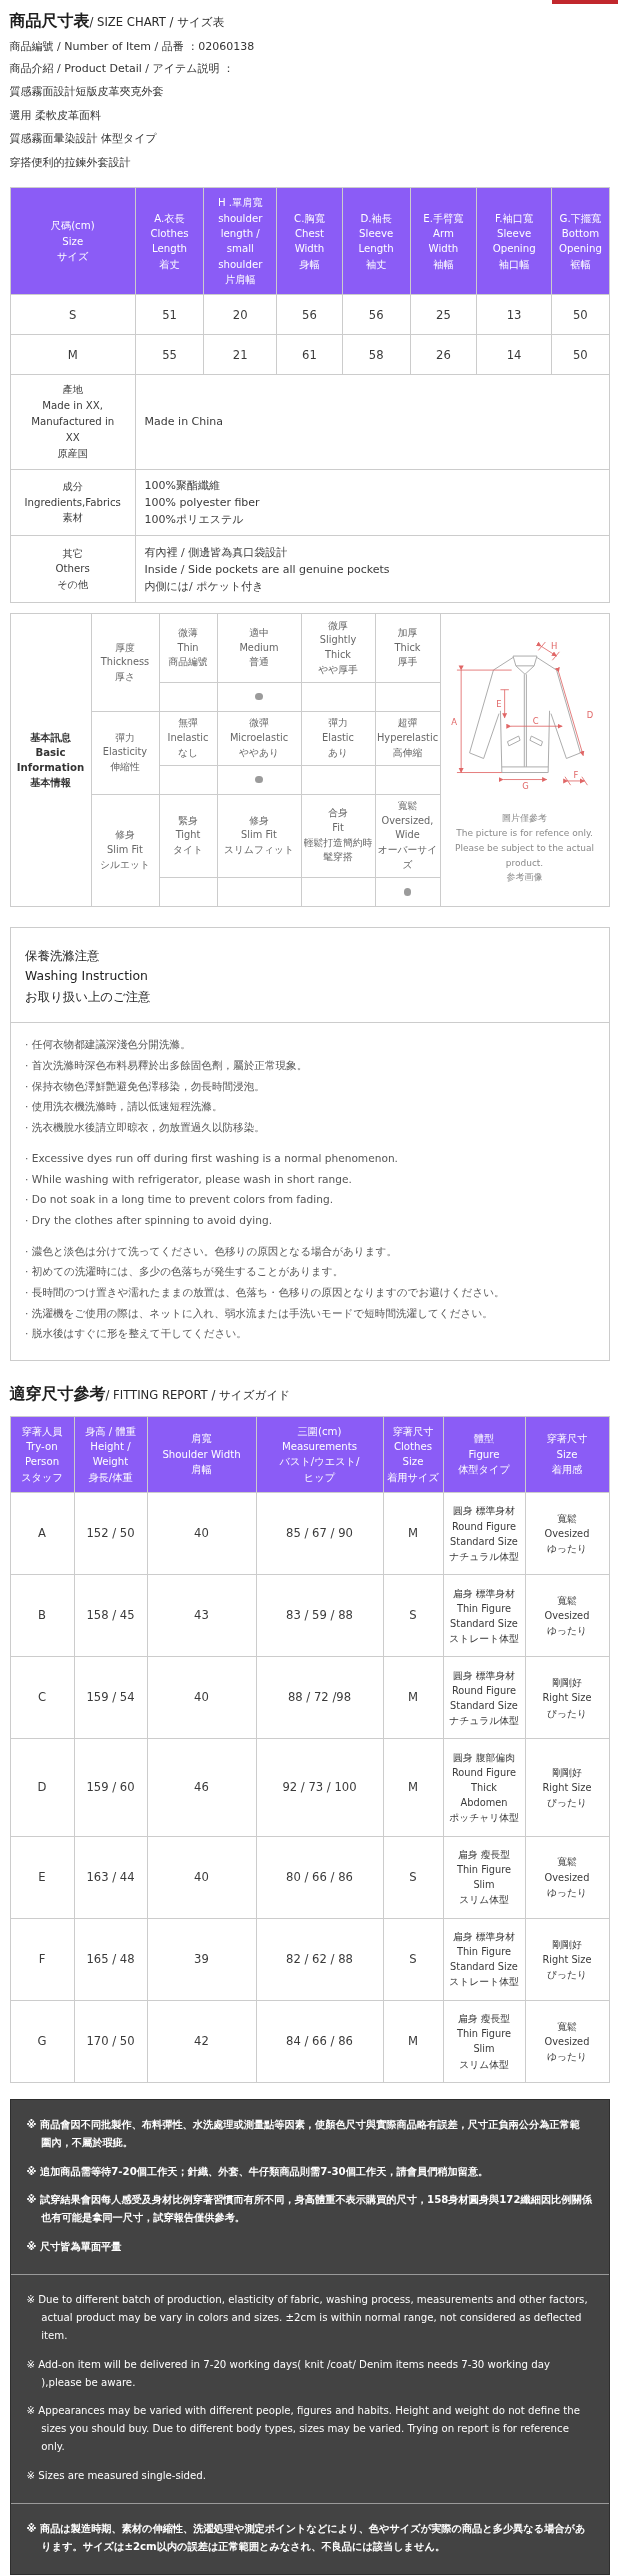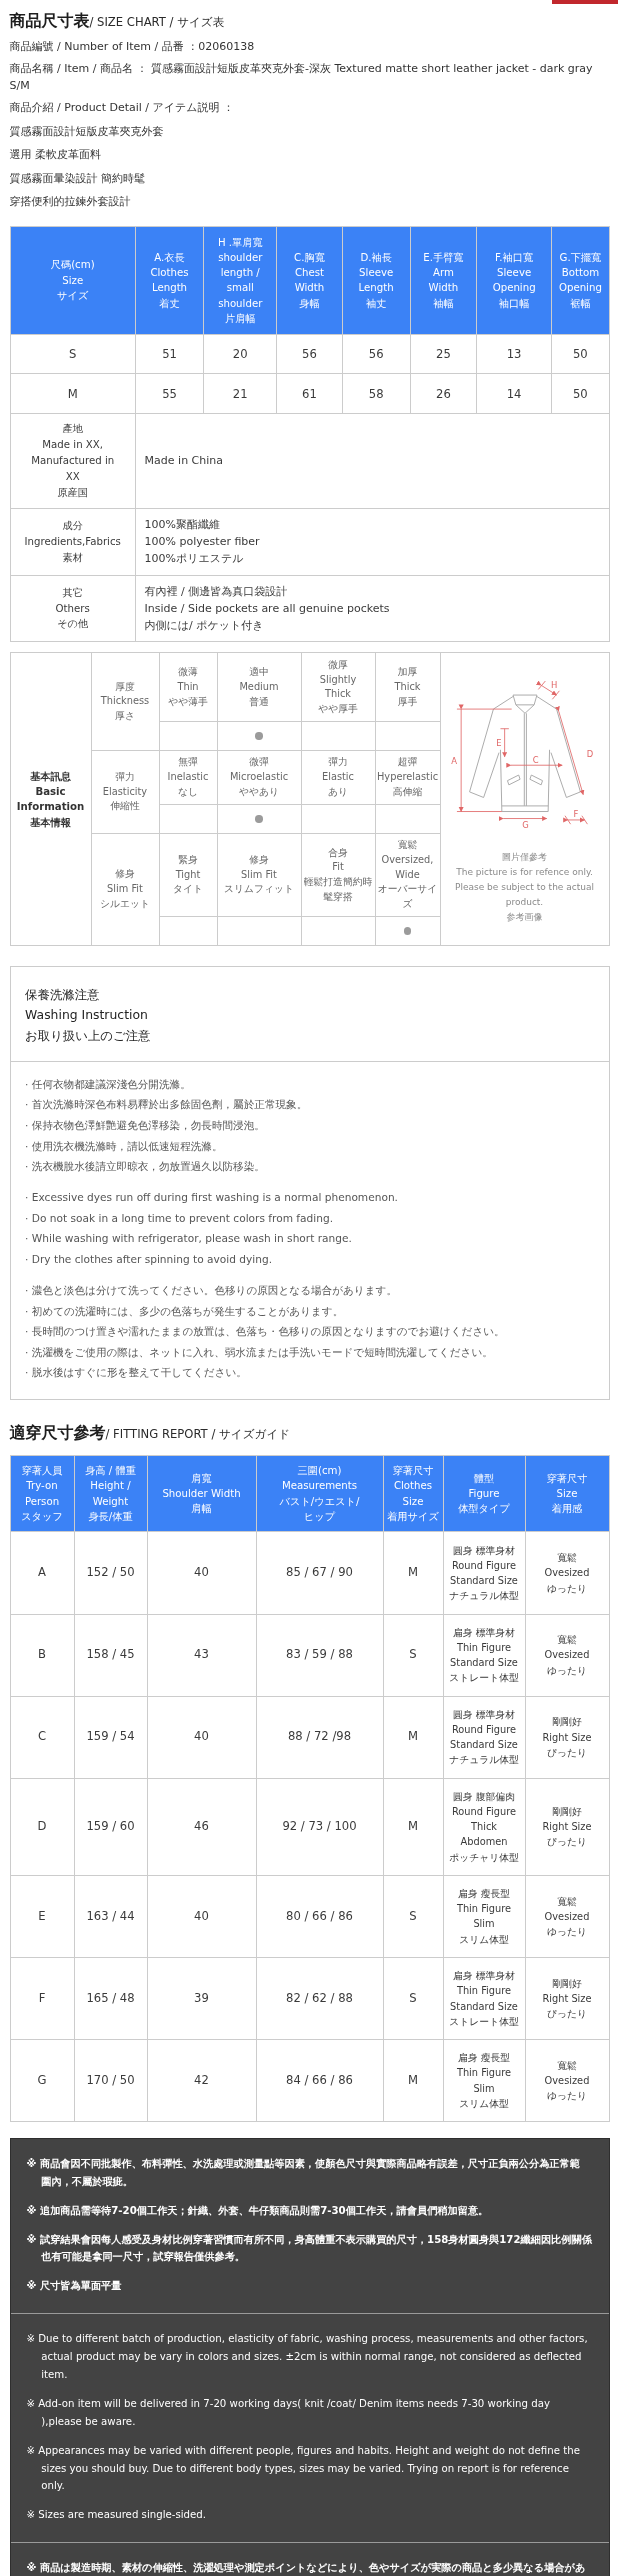--- a/index.html
+++ b/index.html
@@ -14,21 +14,21 @@
   
   .hdr-title { margin-top:2.9px; line-height:1.4; }
   .hdr-title .big { font-size:16px; font-weight:bold; color:#1e1e1e; }
   .hdr-title .rest { font-size:11.6px; color:#2a2a2a; }
   .meta-line { font-size:11px; color:#333; line-height:1.55; margin-top:5.1px; }
   .desc-line { font-size:11px; color:#333; line-height:1.55; margin-top:6.5px; }
 
   
   table { border-collapse:collapse; width:600px; table-layout:fixed; }
   td, th { border:0.7px solid #ccc; vertical-align:middle; text-align:center; }
-  th.dark, td.dark { background:#3b82f6; color:#fff; font-weight:normal; font-size:10.2px; line-height:1.5; padding:7.3px 1.5px; }
+  th.dark, td.dark { background:#8b5cf6; color:#fff; font-weight:normal; font-size:10.2px; line-height:1.5; padding:7.3px 1.5px; }
 
   
   .size-table { margin-top:16px; }
   .size-table td.val { font-size:11.6px; color:#3a3a3a; padding:12.4px 1.5px; }
   .size-table td.info-label { font-size:10.2px; color:#3a3a3a; padding:7.3px 1.5px; line-height:1.55; }
   .size-table td.info-value { font-size:11px; color:#3a3a3a; text-align:left; padding:7.3px 8.7px; line-height:1.55; }
 
   
   .basic-table { margin-top:10.2px; font-size:9.8px; color:#666; }
   .basic-table td { padding:4.4px 1.5px; line-height:1.5; }
@@ -69,25 +69,24 @@
 <body>
 
 <div class="page">
 
   <div class="red-bar"></div>
 
   <div class="hdr-title">
     <span class="big">商品尺寸表</span><span class="rest">/ SIZE CHART / サイズ表</span>
   </div>
   <div class="meta-line">商品編號 / Number of Item / 品番 ：02060138</div>
-  <div class="meta-line">商品名稱 / Item / 商品名 ： 質感霧面設計短版皮革夾克外套-深灰 Textured matte short leather jacket - dark gray S/M</div>
   <div class="meta-line">商品介紹 / Product Detail / アイテム説明 ：</div>
   <div class="desc-line">質感霧面設計短版皮革夾克外套</div>
   <div class="desc-line">選用 柔軟皮革面料</div>
-  <div class="desc-line">質感霧面暈染設計 簡約時髦</div>
+  <div class="desc-line">質感霧面暈染設計 体型タイプ</div>
   <div class="desc-line">穿搭便利的拉鍊外套設計</div>
 
   <table class="size-table">
     <colgroup>
       <col style="width:125px">
         <col style="width:68px">
         <col style="width:73px">
         <col style="width:65px">
       <col style="width:68px">
         <col style="width:66px">
@@ -191,21 +190,21 @@
         <tr>
       <td class="side pre" rowspan="6">基本訊息
 Basic
 Information
 基本情報</td>
       <td class="lab pre" rowspan="2">厚度
 Thickness
 厚さ</td>
       <td class="pre">微薄
 Thin
-やや薄手</td>
+商品編號</td>
       <td class="pre">適中
 Medium
 普通</td>
       <td class="pre">微厚
 Slightly
 Thick
 やや厚手</td>
       <td class="pre">加厚
 Thick
 厚手</td>
@@ -332,22 +331,22 @@
     <div class="wash-body">
       <div class="wash-group">
         <div class="wash-line">· 任何衣物都建議深淺色分開洗滌。</div>
         <div class="wash-line">· 首次洗滌時深色布料易釋於出多餘固色劑，屬於正常現象。</div>
         <div class="wash-line">· 保持衣物色澤鮮艷避免色澤移染，勿長時間浸泡。</div>
         <div class="wash-line">· 使用洗衣機洗滌時，請以低速短程洗滌。</div>
         <div class="wash-line">· 洗衣機脫水後請立即晾衣，勿放置過久以防移染。</div>
       </div>
       <div class="wash-group">
         <div class="wash-line">· Excessive dyes run off during first washing is a normal phenomenon.</div>
+        <div class="wash-line">· While washing with refrigerator, please wash in short range.</div>
         <div class="wash-line">· Do not soak in a long time to prevent colors from fading.</div>
-        <div class="wash-line">· While washing with refrigerator, please wash in short range.</div>
         <div class="wash-line">· Dry the clothes after spinning to avoid dying.</div>
       </div>
       <div class="wash-group">
         <div class="wash-line">· 濃色と淡色は分けて洗ってください。色移りの原因となる場合があります。</div>
         <div class="wash-line">· 初めての洗濯時には、多少の色落ちが発生することがあります。</div>
         <div class="wash-line">· 長時間のつけ置きや濡れたままの放置は、色落ち・色移りの原因となりますのでお避けください。</div>
         <div class="wash-line">· 洗濯機をご使用の際は、ネットに入れ、弱水流または手洗いモードで短時間洗濯してください。</div>
         <div class="wash-line">· 脱水後はすぐに形を整えて干してください。</div>
       </div>
     </div>

